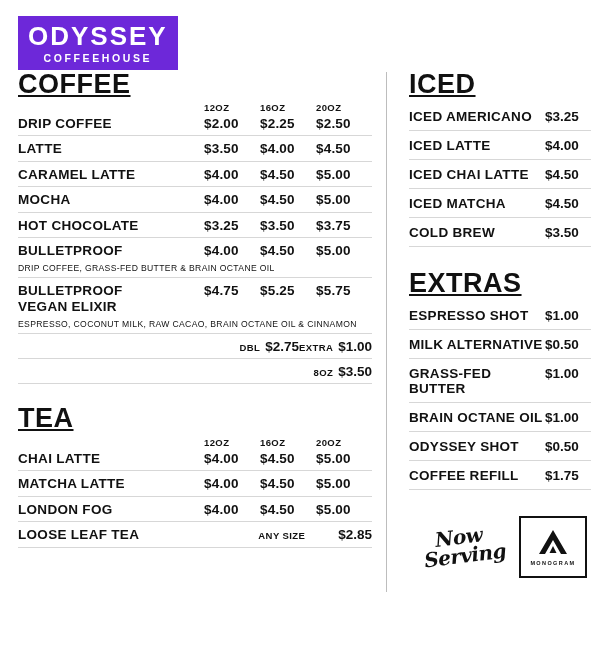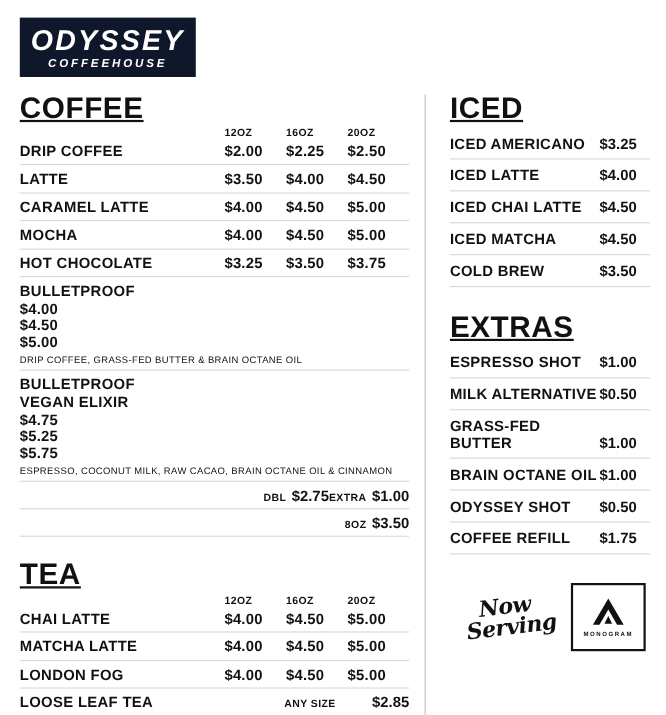--- a/index.html
+++ b/index.html
@@ -17,25 +17,23 @@
   .menu {
     position: absolute;
     left: 0; top: 0;
     width: 605px; height: 650px;
     padding: 16px 14px 10px 18px;
   }
 
   
   .logo-box {
     display: inline-block;
-    background: #0f172a;
+    background: #6d28d9;
     color: #ffffff;
     padding: 7px 10px 6px 10px;
-    margin-bottom: 14px;
-    font-style: italic;
   }
   .logo-main {
     font-size: 26px;
     font-weight: bold;
     letter-spacing: 2.0px;
     line-height: 1.0;
     display: block;
   }
   .logo-sub {
     font-size: 10.5px;
@@ -114,21 +112,21 @@
     letter-spacing: 0.2px;
   }
   .row.tall .name { line-height: 1.2; }
   .desc {
     font-size: 8.6px;
     letter-spacing: 0.35px;
     padding: 3px 0 4px 0;
     border-bottom: 1px solid #d7d7d7;
     color: #111;
   }
-  .row.no-border { border-bottom: none; padding-bottom: 1px; flex-direction: column; }
+  .row.no-border { border-bottom: none; padding-bottom: 1px; }
 
   
   .row.single .name { flex: 0 0 auto; }
   .row.single .spacer { flex: 1; }
   .row.single .small {
     font-size: 9.5px;
     font-weight: bold;
     letter-spacing: 0.4px;
     margin-right: 5px;
   }
@@ -137,21 +135,21 @@
     font-weight: bold;
     margin-right: 0;
   }
   .row.single .pv.last { margin-right: 0; }
 
   .row.indent { padding-left: 4px; }
 
   
   .rrow {
     display: flex;
-    align-items: flex-end;
+    align-items: flex-start;
     padding: 7px 0 6px 0;
     border-bottom: 1px solid #d7d7d7;
   }
   .rrow .name {
     flex: 1;
     font-size: 13.5px;
     font-weight: bold;
     letter-spacing: 0.3px;
   }
   .rrow .p {

